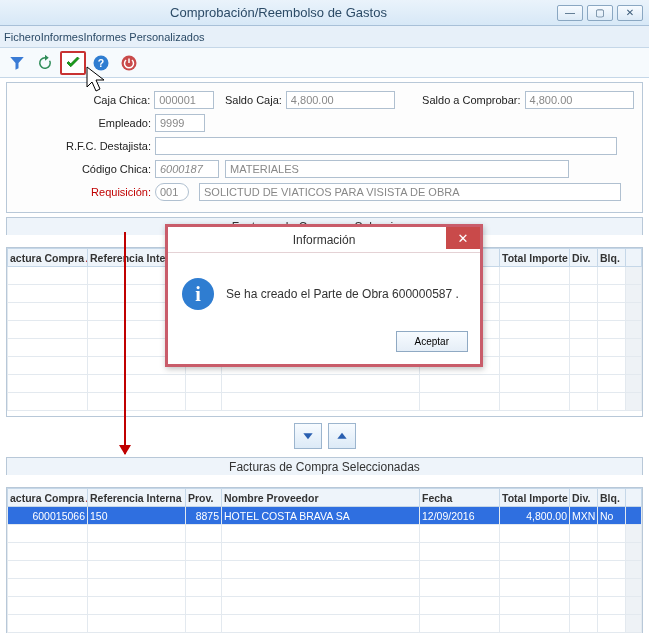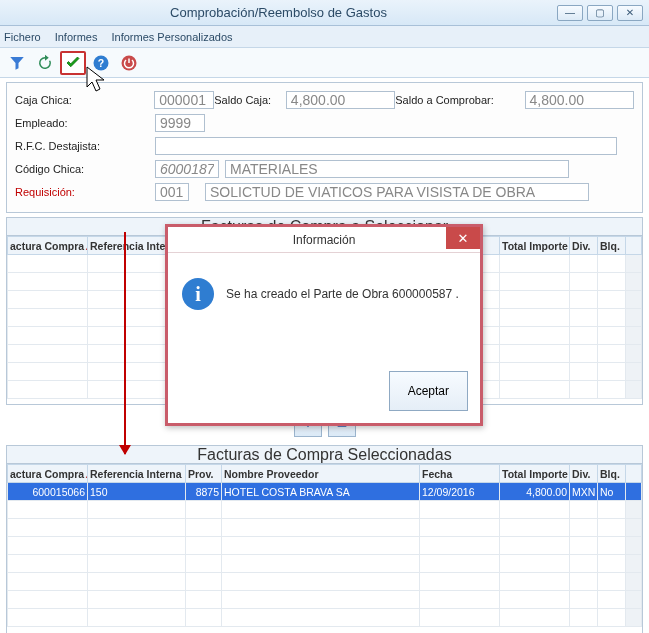--- a/index.html
+++ b/index.html
@@ -38,21 +38,20 @@
     cursor: pointer;
   }
   
   .menubar {
     height: 22px;
     background: #e7f0f9;
     border-bottom: 1px solid #c5d7e8;
     display: flex;
     align-items: center;
     padding-left: 4px;
-    gap: 14px;
   }
   .menubar span { color: #2b4a66; cursor: default; }
   
   .toolbar {
     height: 30px;
     background: #f6fafd;
     border-bottom: 1px solid #c5d7e8;
     display: flex;
     align-items: center;
     gap: 2px;
@@ -71,42 +70,43 @@
   
   .form-area {
     border: 1px solid #b8c8d8;
     margin: 4px 6px;
     padding: 6px 8px 8px 8px;
     background: #fdfdfd;
   }
   .form-row { display: flex; align-items: center; height: 22px; margin-bottom: 1px; }
   .form-row label {
     width: 140px;
+    text-align: right;
     padding-right: 4px;
     color: #222;
   }
   .form-row label.red { color: #c00000; }
   .form-row input[type=text], .form-row .disp {
     height: 18px;
     border: 1px solid #b0c0d0;
     background: #fff;
     padding: 0 4px;
     font-family: inherit;
-    font-size: 14px;
+    font-size: 11px;
     color: #888;
   }
   .form-row .disp { display:flex; align-items:center; }
   
   .section-title {
     background: #eef4fa;
     border: 1px solid #b8c8d8;
     border-bottom: none;
-    margin: 2px 6px 0 6px;
+    margin: 2px 6px 12px 6px;
     text-align: center;
-    font-size: 16px;
+    font-size: 12px;
     color: #333;
     height: 18px; line-height: 18px;
   }
   
   .table-wrap {
     margin: 0 6px;
     border: 1px solid #b8c8d8;
     position: relative;
     overflow: hidden;
   }
@@ -191,26 +191,25 @@
     background: #2f7dd1;
     color: #fff; display:flex;align-items:center;justify-content:center;
     font-weight: bold; font-size: 20px; font-family: Georgia, serif;
   }
   .modal-body .msg { color: #333; font-size: 12px; }
   .modal-foot {
     padding: 8px 12px 12px 12px;
     display: flex; justify-content: flex-end;
   }
   .modal-foot button {
-    padding: 12px 18px;
+    padding: 4px 18px;
     border: 1px solid #8fa9c3;
     background: linear-gradient(#f7fbff,#e5eef7);
     cursor: pointer;
-    font-size: 12px;
-    margin-top: 40px;
+    font-size: 10px;
   }
   
   .anno-arrow {
     position: absolute;
     left: 124px; top: 232px;
     width: 2px; height: 222px;
     background: #c00000;
     z-index: 40;
   }
   .anno-arrow::after {
@@ -292,22 +291,22 @@
     <label>R.F.C. Destajista:</label>
     <input type="text" style="width: 462px;" value="">
   </div>
   <div class="form-row">
     <label>Código Chica:</label>
     <input type="text" style="width: 64px; font-style: italic;" value="6000187">
     <div class="disp" style="width:344px;margin-left:6px">MATERIALES</div>
   </div>
   <div class="form-row">
     <label class="red">Requisición:</label>
-    <input type="text" style="width: 34px;" value="001">
-    <div class="disp" style="width:384px;margin-left:16px">SOLICTUD DE VIATICOS PARA VISISTA DE OBRA</div>
+    <input type="text" style="width: 34px; border-radius: 9px;" value="001">
+    <div class="disp" style="width:422px;margin-left:10px">SOLICTUD DE VIATICOS PARA VISISTA DE OBRA</div>
   </div>
 </div>
 
 <div class="section-title">Facturas de Compra a Seleccionar</div>
 <div class="table-wrap" style="height:170px">
   <table>
     <colgroup>
       <col style="width:80px">
         <col style="width:98px">
         <col style="width:36px">

